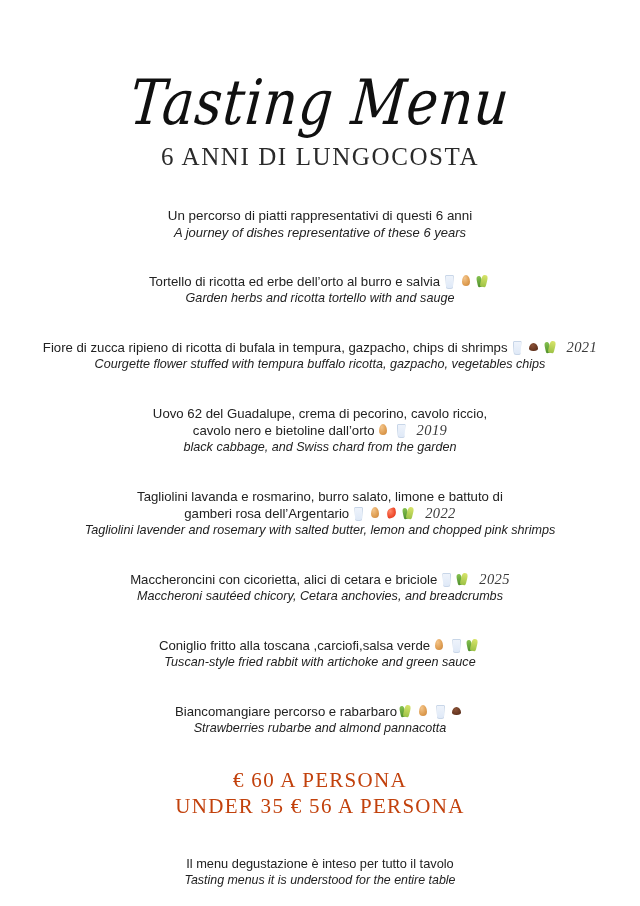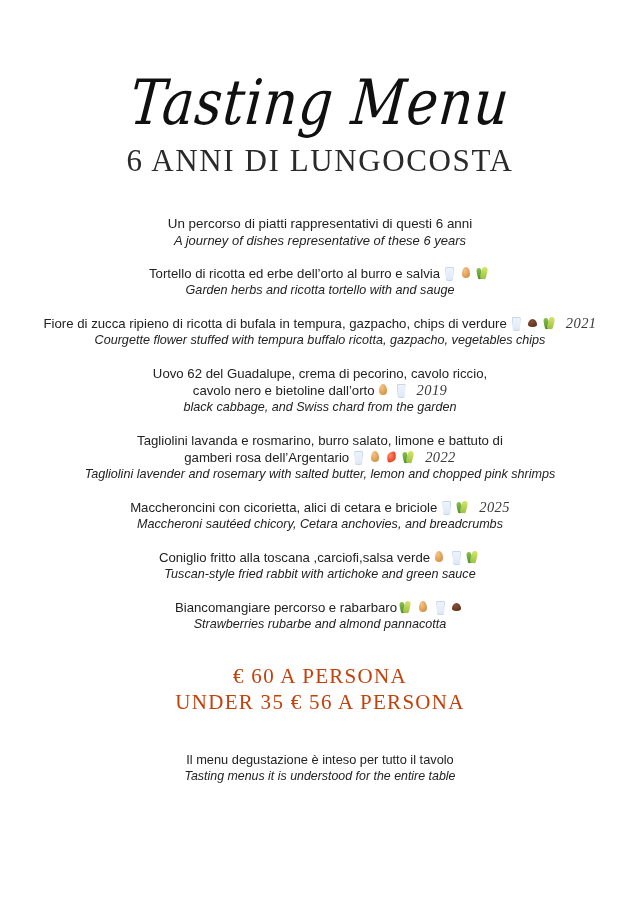--- a/index.html
+++ b/index.html
@@ -38,21 +38,21 @@
     line-height: 1.0;
     letter-spacing: 1px;
     color: #101010;
     transform: scaleY(1.18) skewX(-6deg);
     transform-origin: center;
     display: block;
     margin-bottom: 14px;
   }
   .menu-subtitle {
     font-family: "Liberation Serif", serif;
-    font-size: 31px;
+    font-size: 25px;
     letter-spacing: 1.6px;
     color: #2a2a2a;
     margin-top: 10px;
     white-space: nowrap;
   }
 
   
   .intro {
     margin-top: 36px;
     text-align: center;
@@ -64,20 +64,21 @@
     width: 100%;
     margin-top: 16px;
     display: flex;
     flex-direction: column;
     align-items: center;
   }
   .course {
     width: 100%;
     text-align: center;
     margin-bottom: 16px;
+    margin-top: 16px;
   }
   .line-it {
     font-size: 13.2px;
     line-height: 17px;
     color: #222222;
     white-space: nowrap;
   }
   .line-en {
     font-size: 12.6px;
     line-height: 17px;
@@ -212,21 +213,21 @@
 
     <div class="course">
       <div class="line-it">
         <span>Tortello di ricotta ed erbe dell’orto al burro e salvia</span><span class="icons"><span class="ic ic-milk"></span><span class="ic ic-egg"></span><span class="ic ic-celery"></span></span>
       </div>
       <div class="line-en">Garden herbs and ricotta tortello with and sauge</div>
     </div>
 
     <div class="course">
       <div class="line-it">
-        <span>Fiore di zucca ripieno di ricotta di bufala in tempura, gazpacho, chips di verdure</span><span class="icons"><span class="ic ic-milk"></span><span class="ic ic-nut"></span><span class="ic ic-celery"></span></span><span class="year">2021</span>
+        <span>Fiore di zucca ripieno di ricotta di bufala in tempura, gazpacho, chips di shrimps</span><span class="icons"><span class="ic ic-milk"></span><span class="ic ic-nut"></span><span class="ic ic-celery"></span></span><span class="year">2021</span>
       </div>
       <div class="line-en">Courgette flower stuffed with tempura buffalo ricotta, gazpacho, vegetables chips</div>
     </div>
 
     <div class="course">
       <div class="line-it">Uovo 62 del Guadalupe, crema di pecorino, cavolo riccio,</div>
       <div class="line-it">
         <span>cavolo nero e bietoline dall’orto</span><span class="icons"><span class="ic ic-egg"></span><span class="ic ic-milk"></span></span><span class="year">2019</span>
       </div>
       <div class="line-en">black cabbage, and Swiss chard from the garden</div>

